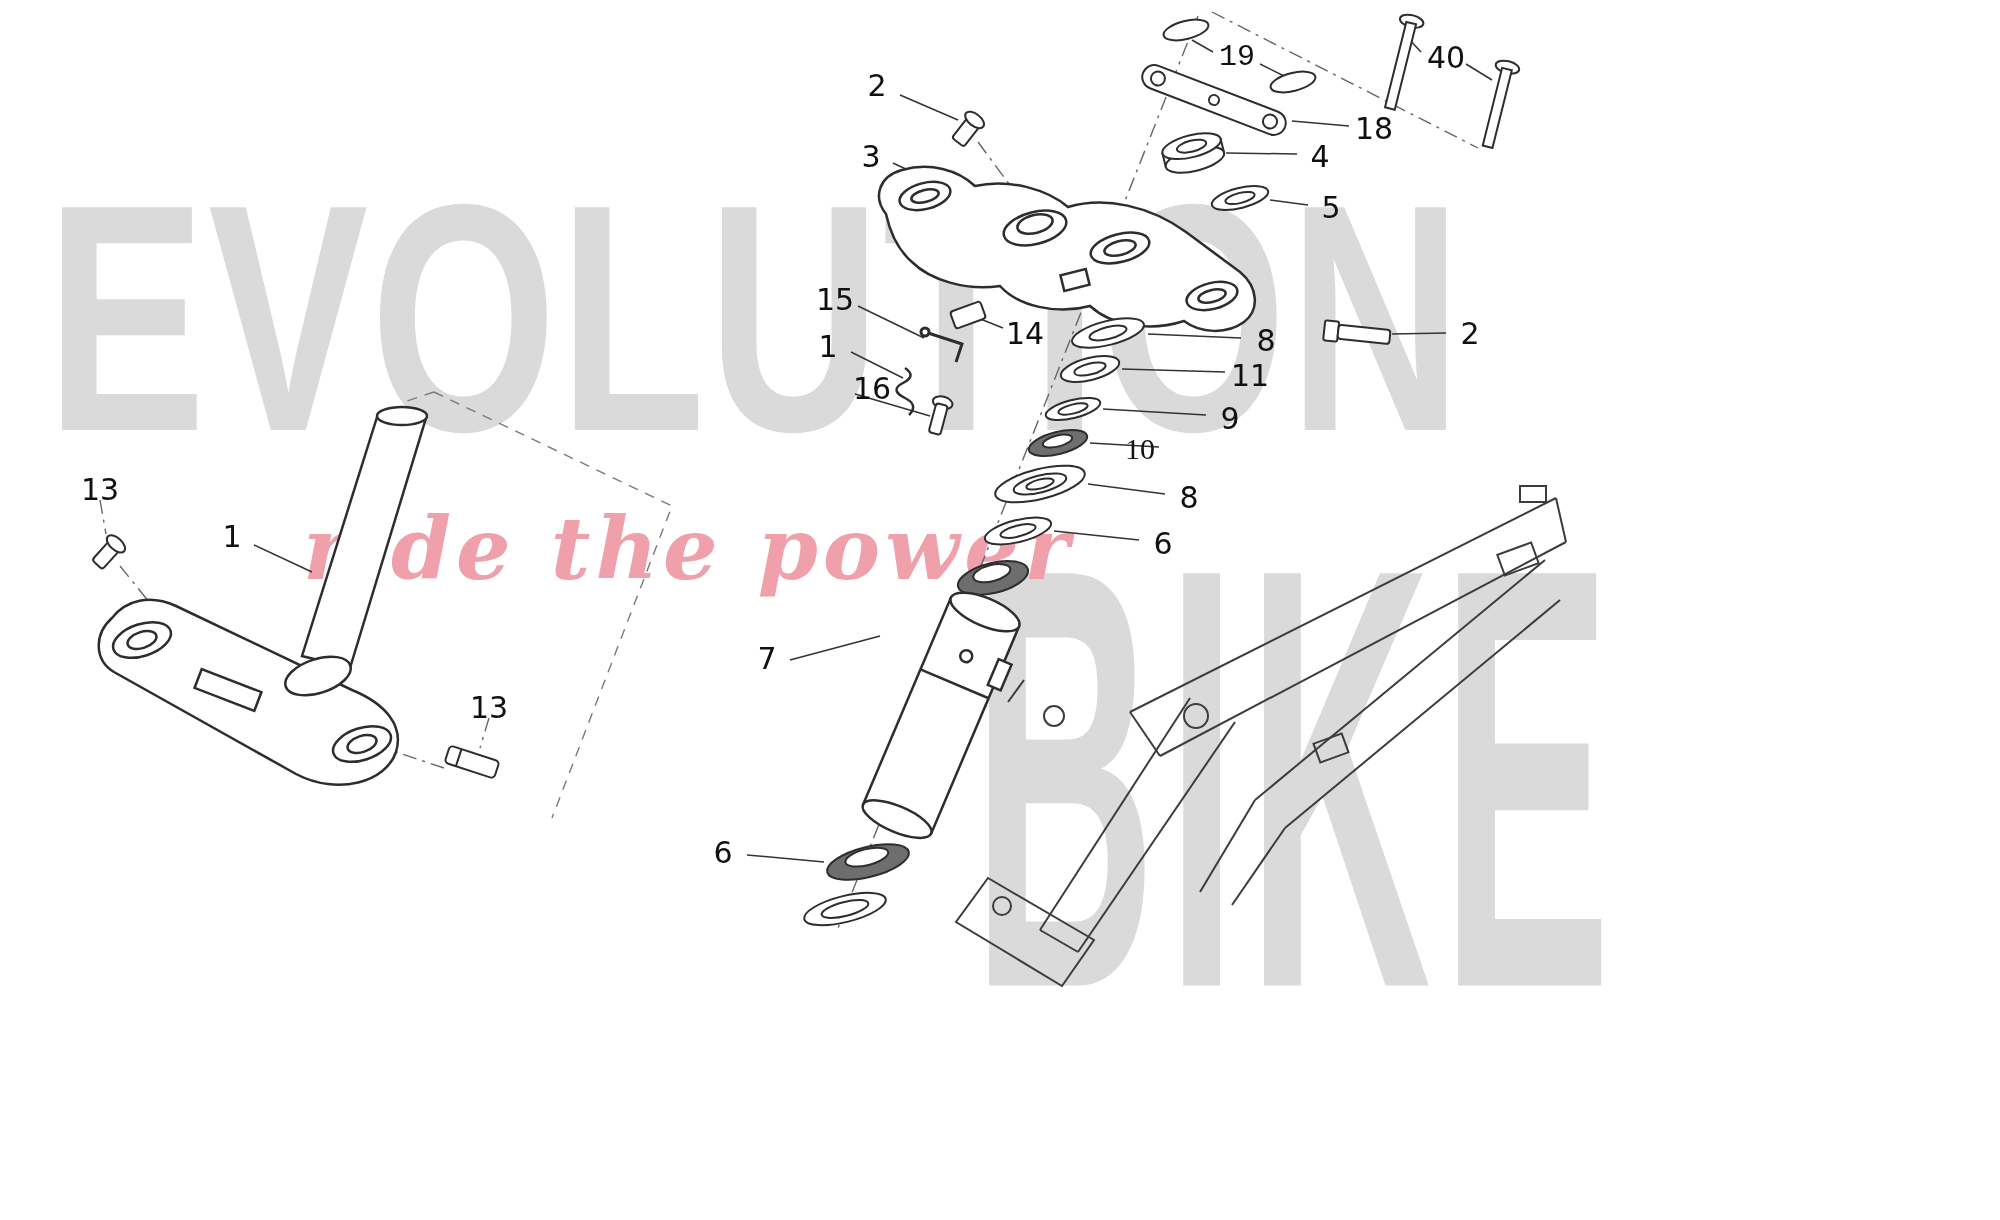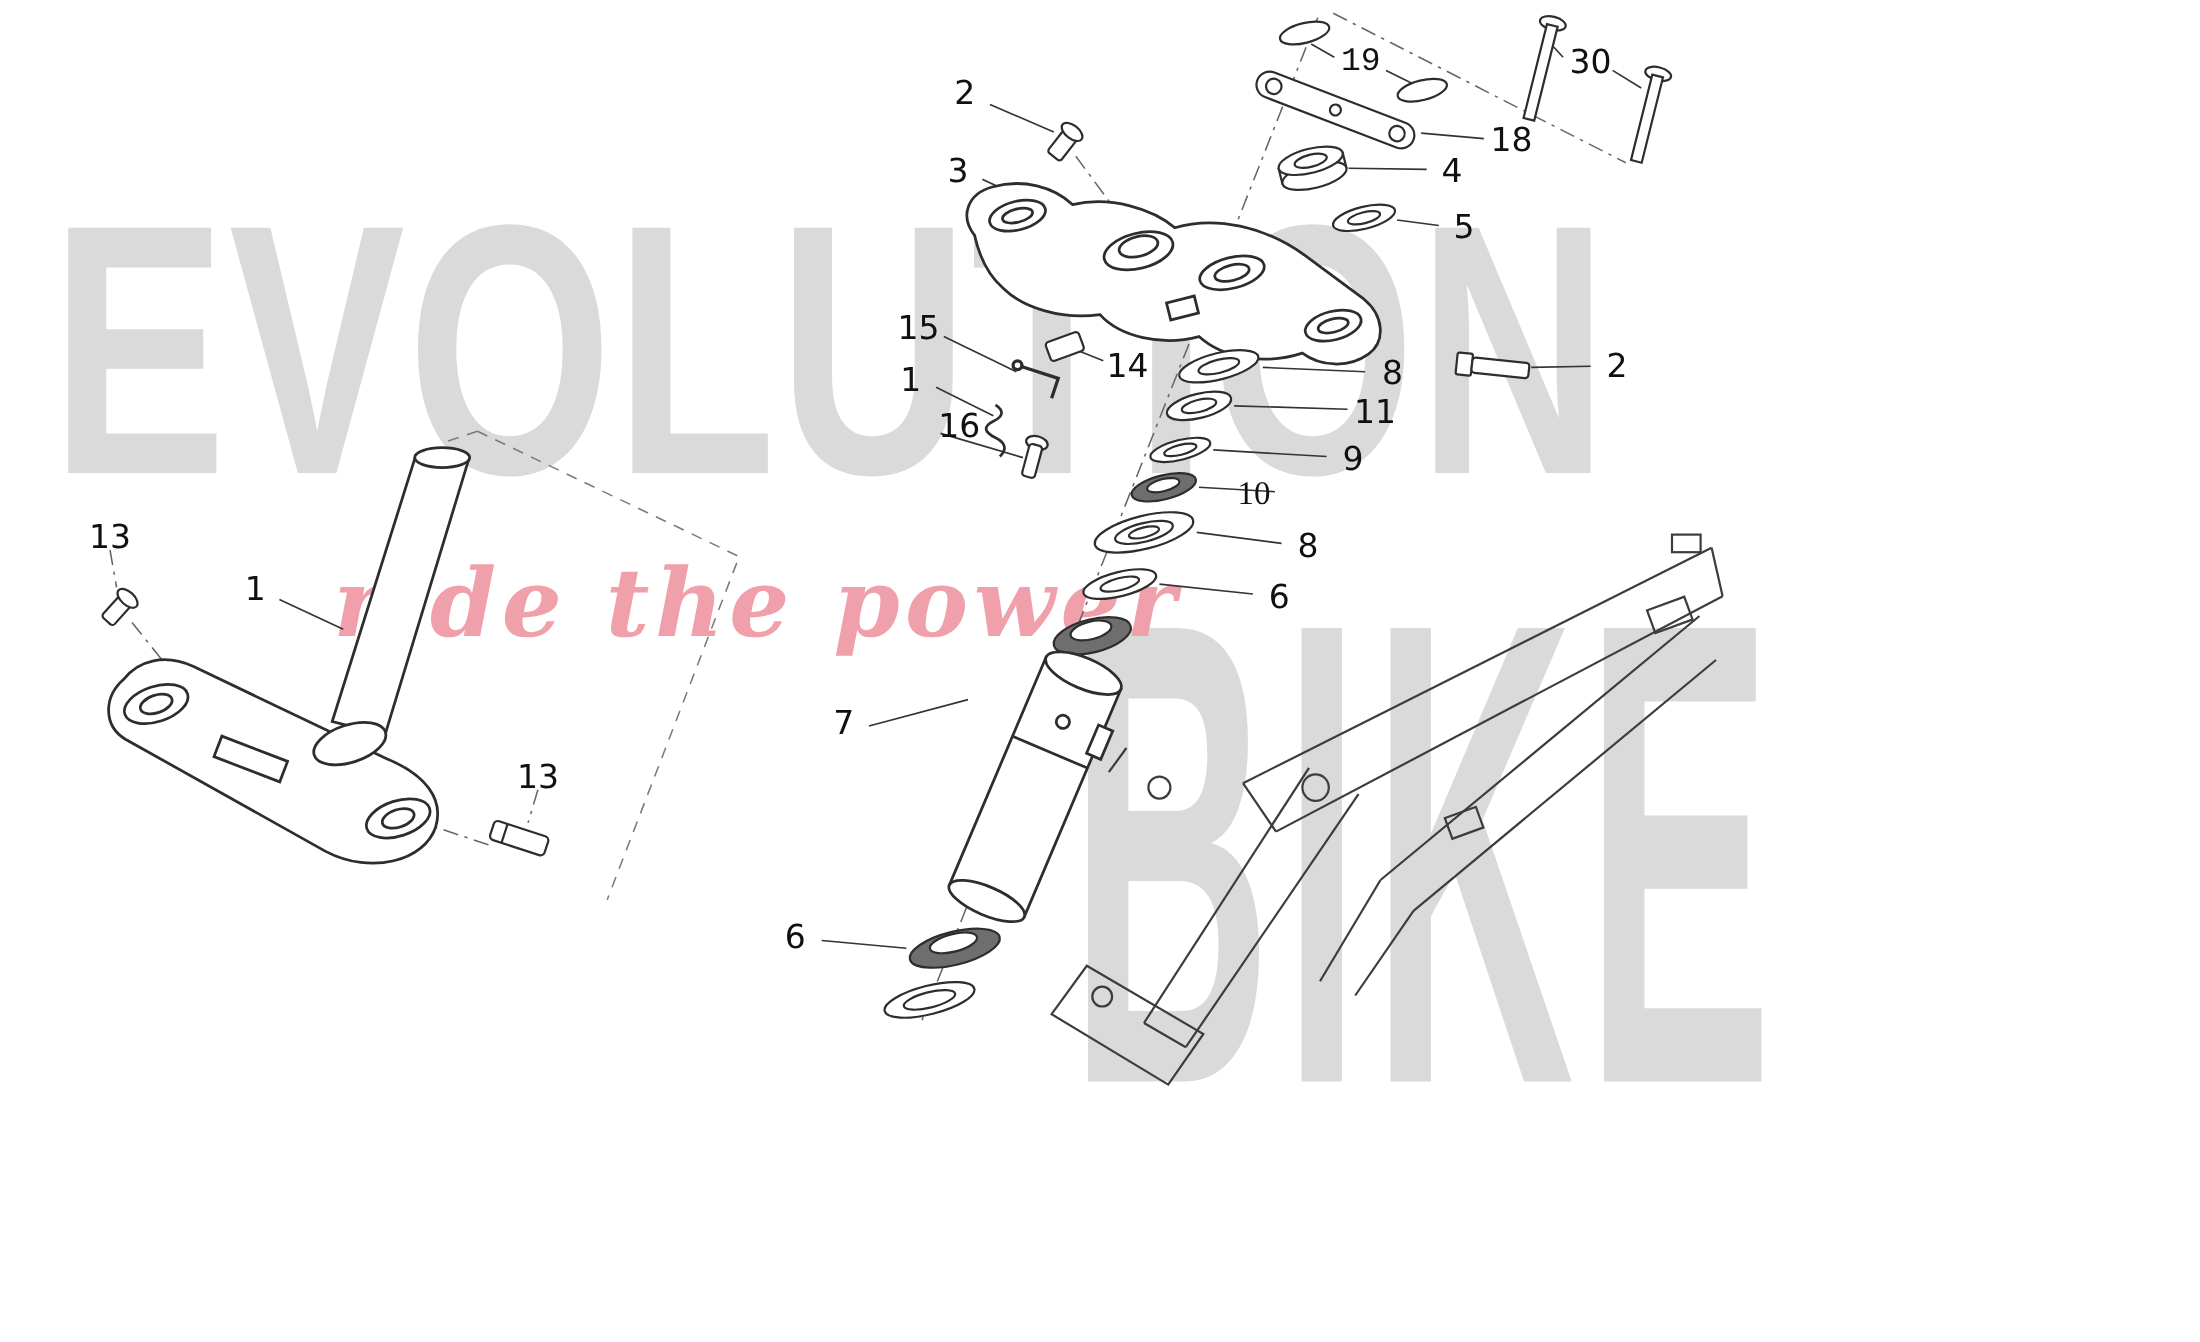--- a/index.html
+++ b/index.html
@@ -255,15 +255,15 @@
       <div class="callout" style="left: 1250px; top: 375px;">11</div>
       <div class="callout" style="left: 1266px; top: 340px;">8</div>
       <div class="callout" style="left: 100px; top: 489px;">13</div>
       <div class="callout" style="left: 489px; top: 707px;">13</div>
       <div class="callout" style="left: 1025px; top: 333px;">14</div>
       <div class="callout" style="left: 835px; top: 299px;">15</div>
       <div class="callout" style="left: 832px; top: 388px; margin-left: 40px;">16</div>
       <div class="callout" style="left: 828px; top: 346px;">1</div>
       <div class="callout" style="left: 1374px; top: 128px;">18</div>
       <div class="callout" style="left: 1237px; top: 57px; font-family: Liberation Mono, monospace;">19</div>
-      <div class="callout" style="left: 1446px; top: 57px;">30</div>
+      <div class="callout" style="left: 1446px; top: 57px;">40</div>
     </div>
 </div>
 
 </body></html>

